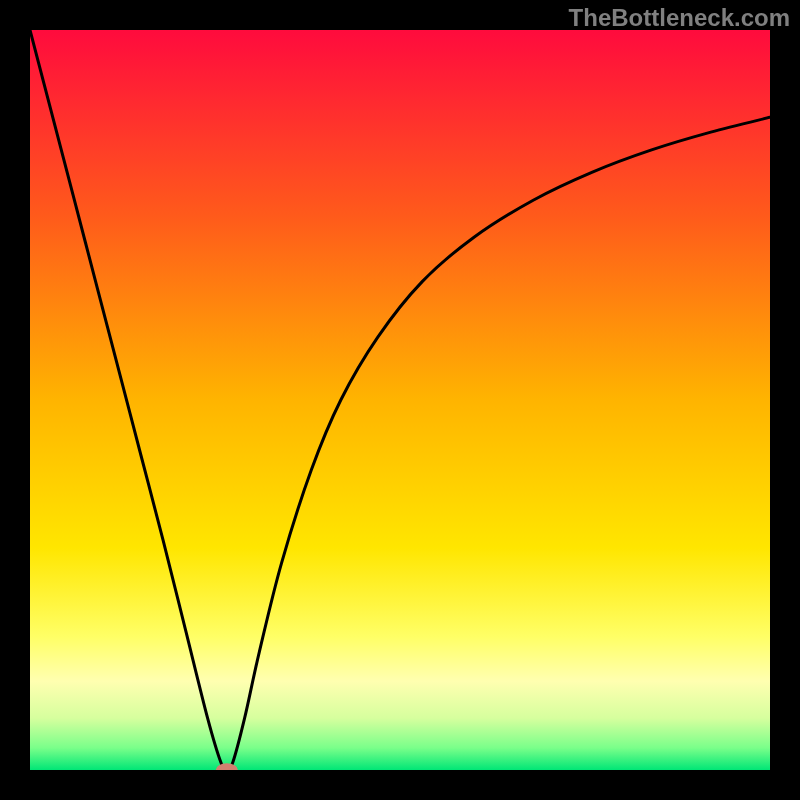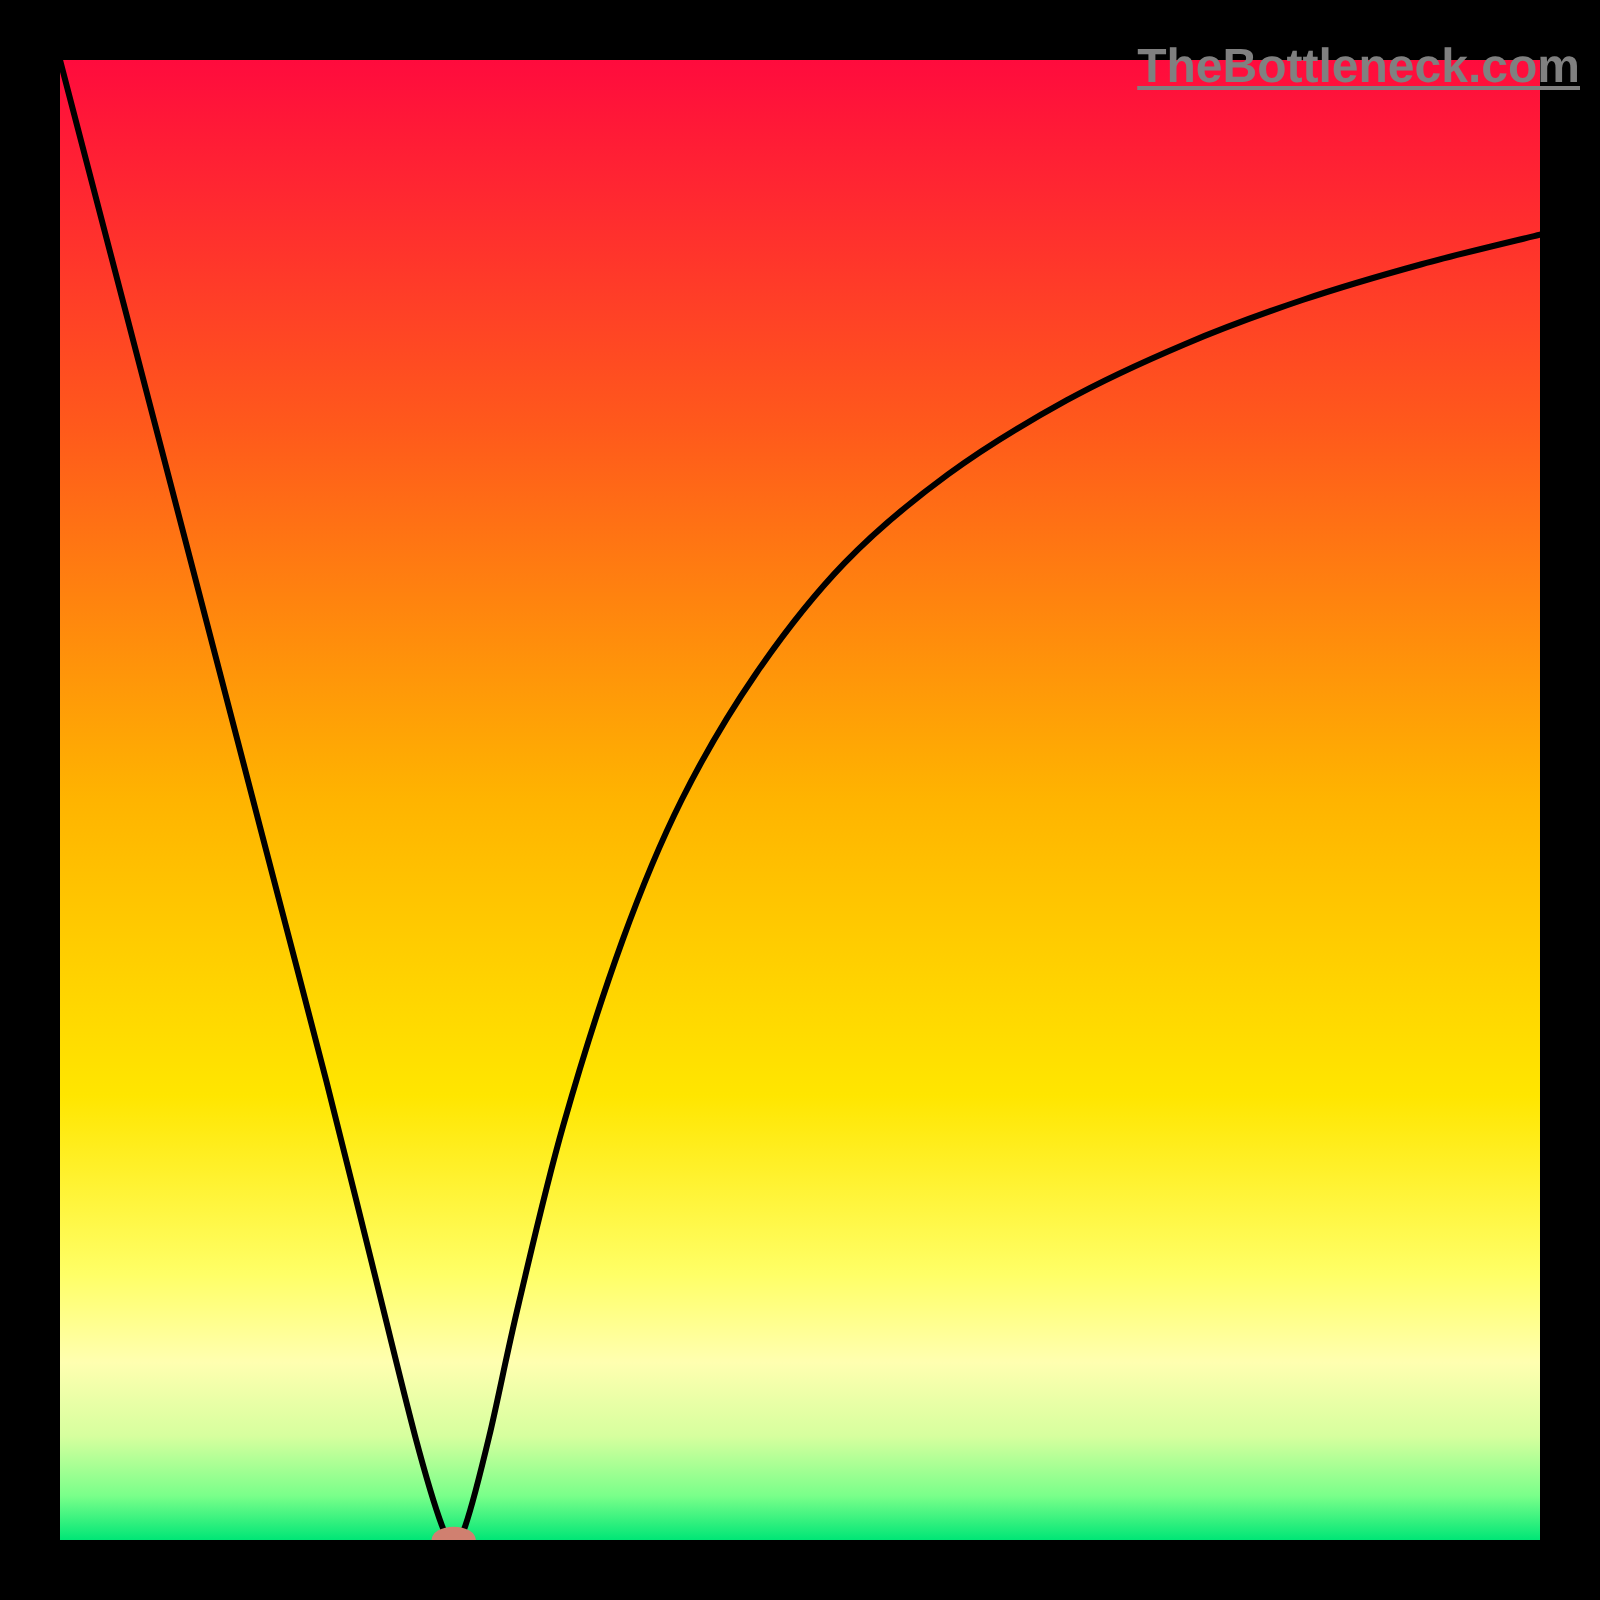--- a/index.html
+++ b/index.html
@@ -20,28 +20,27 @@
   .plot-area {
     position: absolute;
     top: 30px;
     left: 30px;
     width: 740px;
     height: 740px;
     overflow: hidden;
   }
   .watermark {
     position: absolute;
-    top: 20px;
+    top: 4px;
     right: 10px;
     font-size: 24px;
     font-weight: bold;
     color: #808080;
     letter-spacing: 0px;
     z-index: 50;
-    text-decoration: underline;
   }
   svg {
     display: block;
   }
 </style>
 </head>
 <body>
 
 <div class="frame">
   <div class="watermark">TheBottleneck.com</div>

